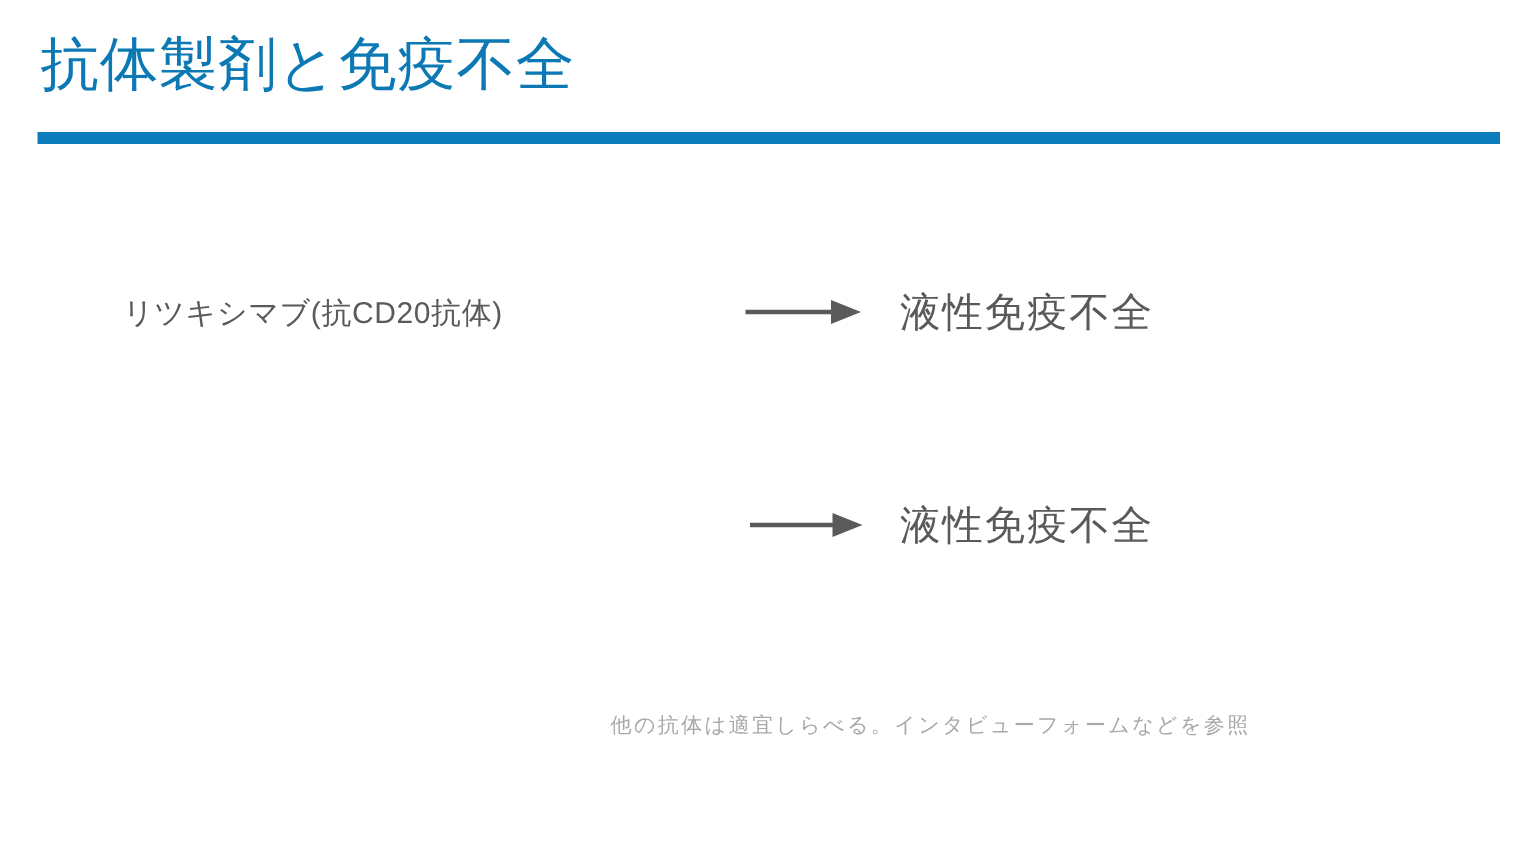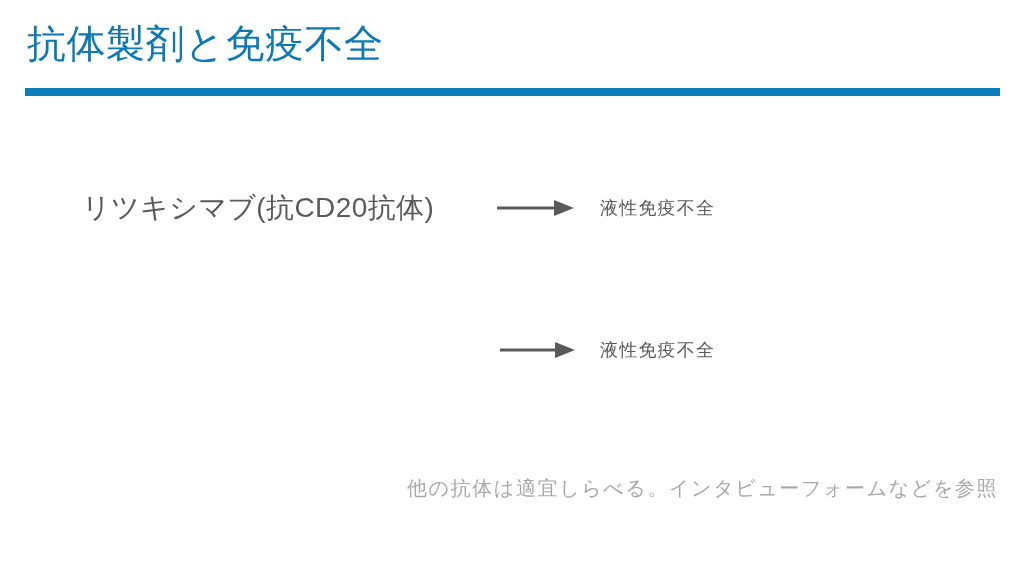--- a/index.html
+++ b/index.html
@@ -52,49 +52,49 @@
     display: flex;
     align-items: center;
   }
 
   .flow-row.row-1 { top: 184px; }
   .flow-row.row-2 { top: 326px; }
 
   .flow-source {
     position: absolute;
     left: 82px;
-    font-size: 28px;
+    font-size: 20px;
     color: #5a5a5a;
     white-space: nowrap;
     letter-spacing: 0.4px;
   }
 
   .flow-target {
     position: absolute;
     left: 600px;
-    font-size: 18px;
+    font-size: 27px;
     color: #5a5a5a;
     white-space: nowrap;
     letter-spacing: 1.2px;
   }
 
   .flow-arrow {
     position: absolute;
     display: block;
   }
 
   .flow-row.row-1 .flow-arrow { left: 496px; }
   .flow-row.row-2 .flow-arrow { left: 499px; }
 
   
   .footnote {
     position: absolute;
     left: 407px;
     top: 475px;
-    font-size: 20px;
+    font-size: 14px;
     letter-spacing: 1.6px;
     color: #a8a8a8;
     white-space: nowrap;
   }
 </style>
 </head>
 <body>
 
 <div class="slide">
 

